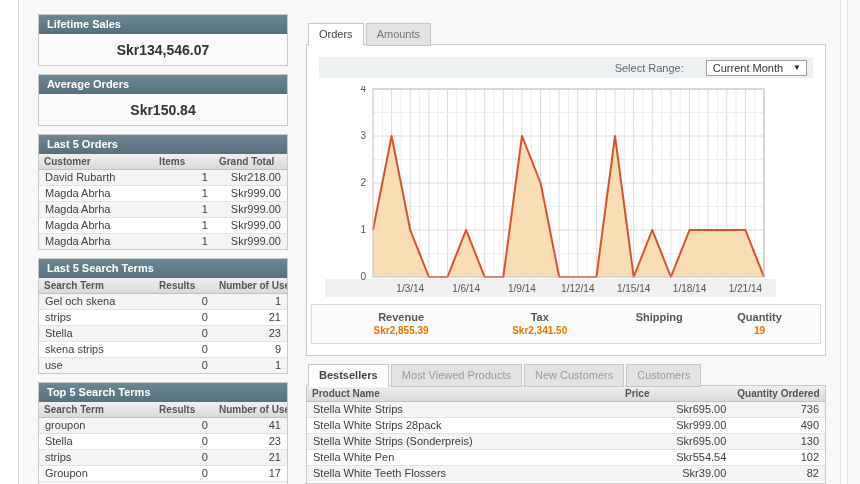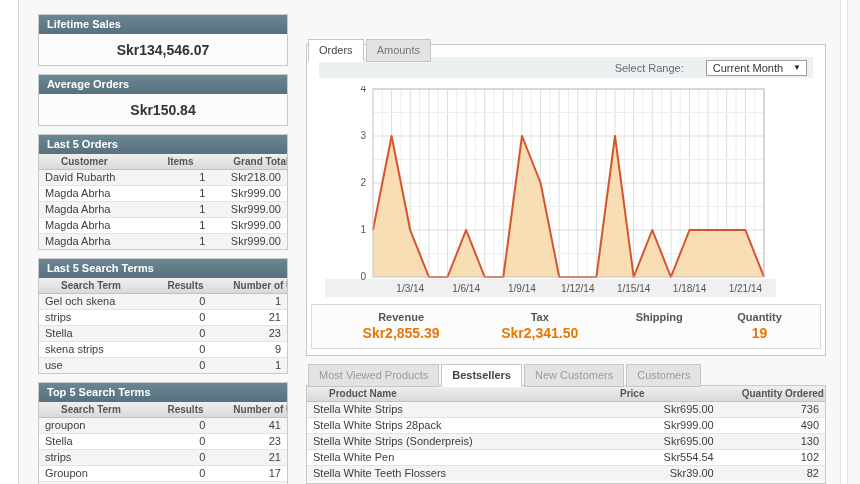--- a/index.html
+++ b/index.html
@@ -9,34 +9,34 @@
   .right-rail{position:absolute;left:840px;top:0;width:6px;height:484px;background:#fff;border-left:1px solid #e4e4e4;border-right:1px solid #e4e4e4;}
 
   #sidebar{position:absolute;left:38px;top:14px;width:250px;}
   .panel{background:#7f1d1d;border:1px solid #c9c9c9;margin-bottom:8px;}
   .panel-header{background:linear-gradient(#6b8794,#57707d);color:#fff;font-size:11px;font-weight:bold;
                 padding:3px 8px;line-height:13px;}
   .metric-value{background:#fbfbfb;text-align:center;font-size:14px;font-weight:bold;color:#333;padding:8px 0 7px;}
 
   table{border-collapse:collapse;width:100%;font-size:11px;table-layout:fixed;}
   thead th{background:linear-gradient(#efefef,#d9d9d9);color:#555;font-size:10px;font-weight:bold;
-           text-align:left;padding:2px 22px;border-bottom:1px solid #c2c2c2;white-space:nowrap;overflow:hidden;}
+           text-align:left;padding:2px 5px;border-bottom:1px solid #c2c2c2;white-space:nowrap;overflow:hidden;}
   tbody td{padding:2px 6px;color:#3d3d3d;border-top:1px solid #e3e3e3;line-height:11px;white-space:nowrap;overflow:hidden;}
   tbody tr:nth-child(odd){background:#f4f4f4;}
   tbody tr:nth-child(even){background:#fff;}
   td.num{text-align:right;}
   .side-t th:nth-child(1){width:48%}.side-t th:nth-child(2){width:23%}.side-t th:nth-child(3){width:29%}
   .best-t th:nth-child(1){width:62%}.best-t th:nth-child(2){width:21%}.best-t th:nth-child(3){width:17%}
 
   #main{position:absolute;left:306px;top:0;width:520px;height:484px;}
   .tabs{position:absolute;left:2px;display:flex;gap:2px;z-index:3;}
   .tab{height:15px;line-height:15px;padding:3px 10px;font-size:11px;background:#e3e3e3;
        border:1px solid #c6c6c6;color:#777;cursor:pointer;}
   .tab.active{background:#fff;border-bottom-color:#fff;color:#444;}
-  #chart-tabs{top:39px;}
+  #chart-tabs{top:23px;}
   #bottom-tabs{top:364px;}
   #bottom-tabs .tab{color:#9b9b9b;}
   #bottom-tabs .tab.active{color:#444;font-weight:bold;}
 
   .main-panel{position:absolute;left:0;width:518px;background:#fff;border:1px solid #c9c9c9;}
   #chart-panel{top:44px;height:310px;}
   #products-panel{top:385px;height:97px;overflow:hidden;}
 
   .toolbar{margin:12px 12px 0;height:17px;padding:2px 6px;background:#ebf0f1;display:flex;
            justify-content:flex-end;align-items:center;gap:22px;font-size:11px;color:#5e6b75;}
@@ -44,21 +44,21 @@
               display:flex;align-items:center;gap:10px;color:#333;cursor:pointer;}
   .select-box .arrow{font-size:8px;color:#222;}
 
   #chart-svg{display:block;margin:8px auto 0;}
 
   .totals{margin:6px 4px 0;border:1px solid #d9d9d9;background:#fcfcfc;display:flex;padding:6px 15px 7px;}
   .total-cell{text-align:center;}
   .total-cell:nth-child(1){width:31%}.total-cell:nth-child(2){width:27%}
   .total-cell:nth-child(3){width:23%}.total-cell:nth-child(4){width:19%}
   .total-label{display:block;font-size:11px;font-weight:bold;color:#555;margin-bottom:2px;}
-  .total-value{display:block;font-size:14px;font-weight:bold;color:#ea7601;}
+  .total-value{display:block;font-size:10px;font-weight:bold;color:#ea7601;}
 </style>
 </head>
 <body>
 
 <div class="left-rail"></div>
 <div class="right-rail"></div>
 
 <div id="sidebar">
   <div class="panel">
     <div class="panel-header">Lifetime Sales</div>
@@ -282,22 +282,22 @@
           <span class="total-label">Shipping</span>
         </div>
         <div class="total-cell">
           <span class="total-label">Quantity</span>
           <span class="total-value" style="color: rgb(234, 118, 1);">19</span>
         </div>
       </div>
   </div>
 
   <div class="tabs" id="bottom-tabs">
+      <div class="tab active">Bestsellers</div>
       <div class="tab">Most Viewed Products</div>
-      <div class="tab active">Bestsellers</div>
       <div class="tab">New Customers</div>
       <div class="tab">Customers</div>
     </div>
 
   <div class="main-panel" id="products-panel">
     <table class="best-t">
       <thead>
           <tr>
             <th>Product Name</th>
             <th>Price</th>

